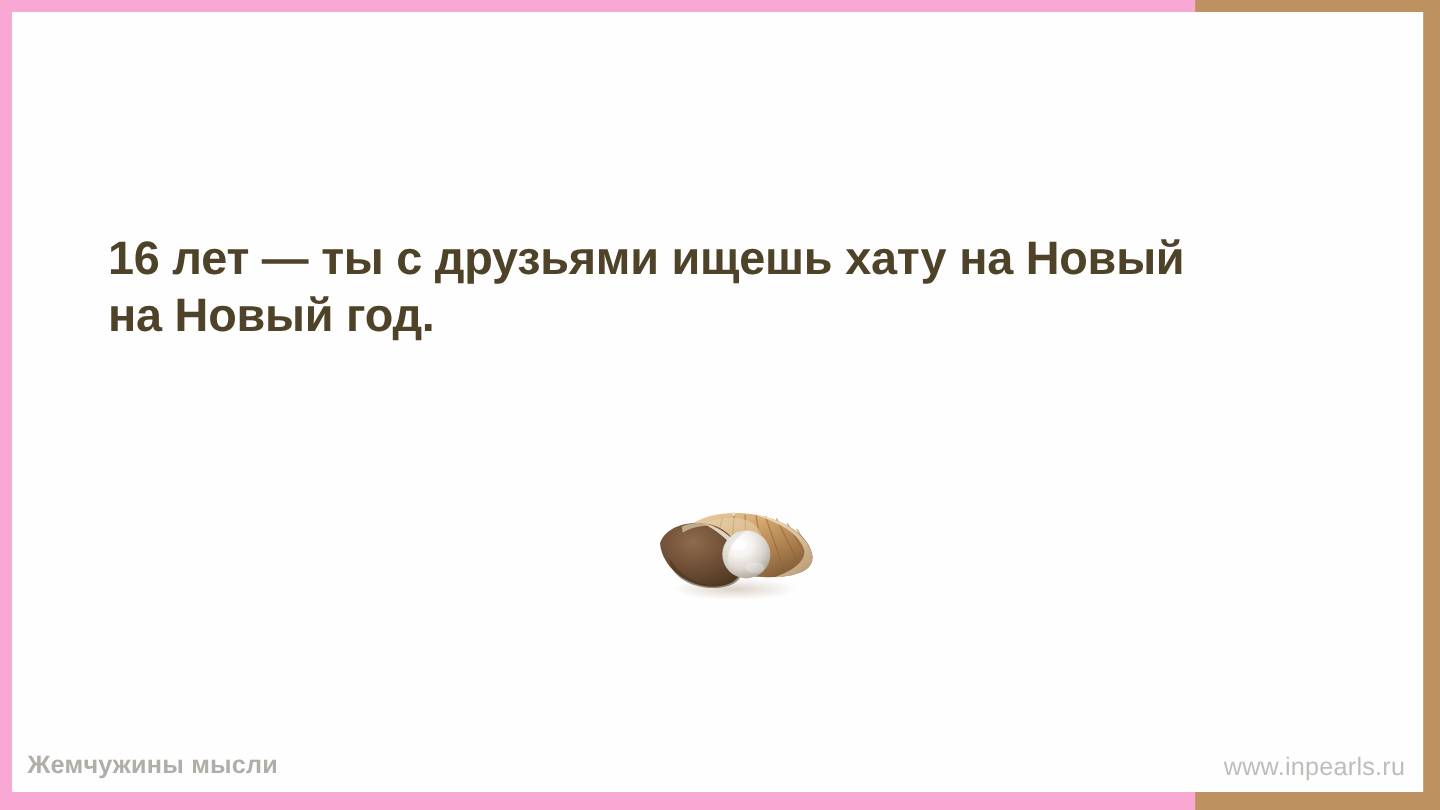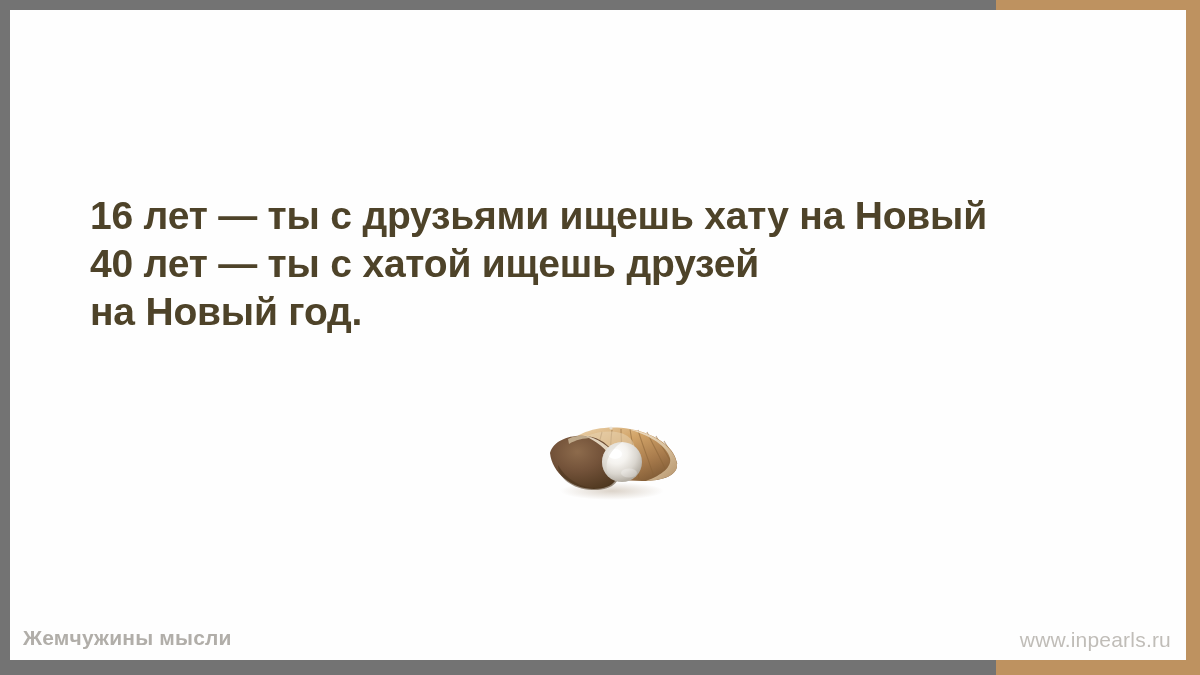--- a/index.html
+++ b/index.html
@@ -13,21 +13,21 @@
     background: #BE9260;
     font-family: "Liberation Sans", sans-serif;
   }
 
   #card {
     position: absolute;
     left: 0;
     top: 0;
     width: 996px;
     height: 675px;
-    background: #737373;
+    background: #f9a8d4;
     box-sizing: border-box;
   }
 
   #canvas {
     position: absolute;
     left: 10px;
     top: 10px;
     width: 1176px;
     height: 650px;
     background: #FEFEFE;
@@ -92,21 +92,20 @@
   }
 </style>
 </head>
 <body>
 
 <div id="card">
   <div id="canvas">
 
     <div id="quote">
       <span class="qline">16 лет — ты с друзьями ищешь хату на Новый</span>
-      <span class="qline">40 лет — ты с хатой ищешь друзей</span>
       <span class="qline">на Новый год.</span>
     </div>
 
     <div id="illustration">
       <svg viewBox="0 0 148 90" xmlns="http://www.w3.org/2000/svg">
         <defs>
           <radialGradient id="gShellOuter" cx="40%" cy="30%" r="78%">
             <stop offset="0%" stop-color="#8D6B4C"></stop>
             <stop offset="45%" stop-color="#74533A"></stop>
             <stop offset="100%" stop-color="#4E371F"></stop>

